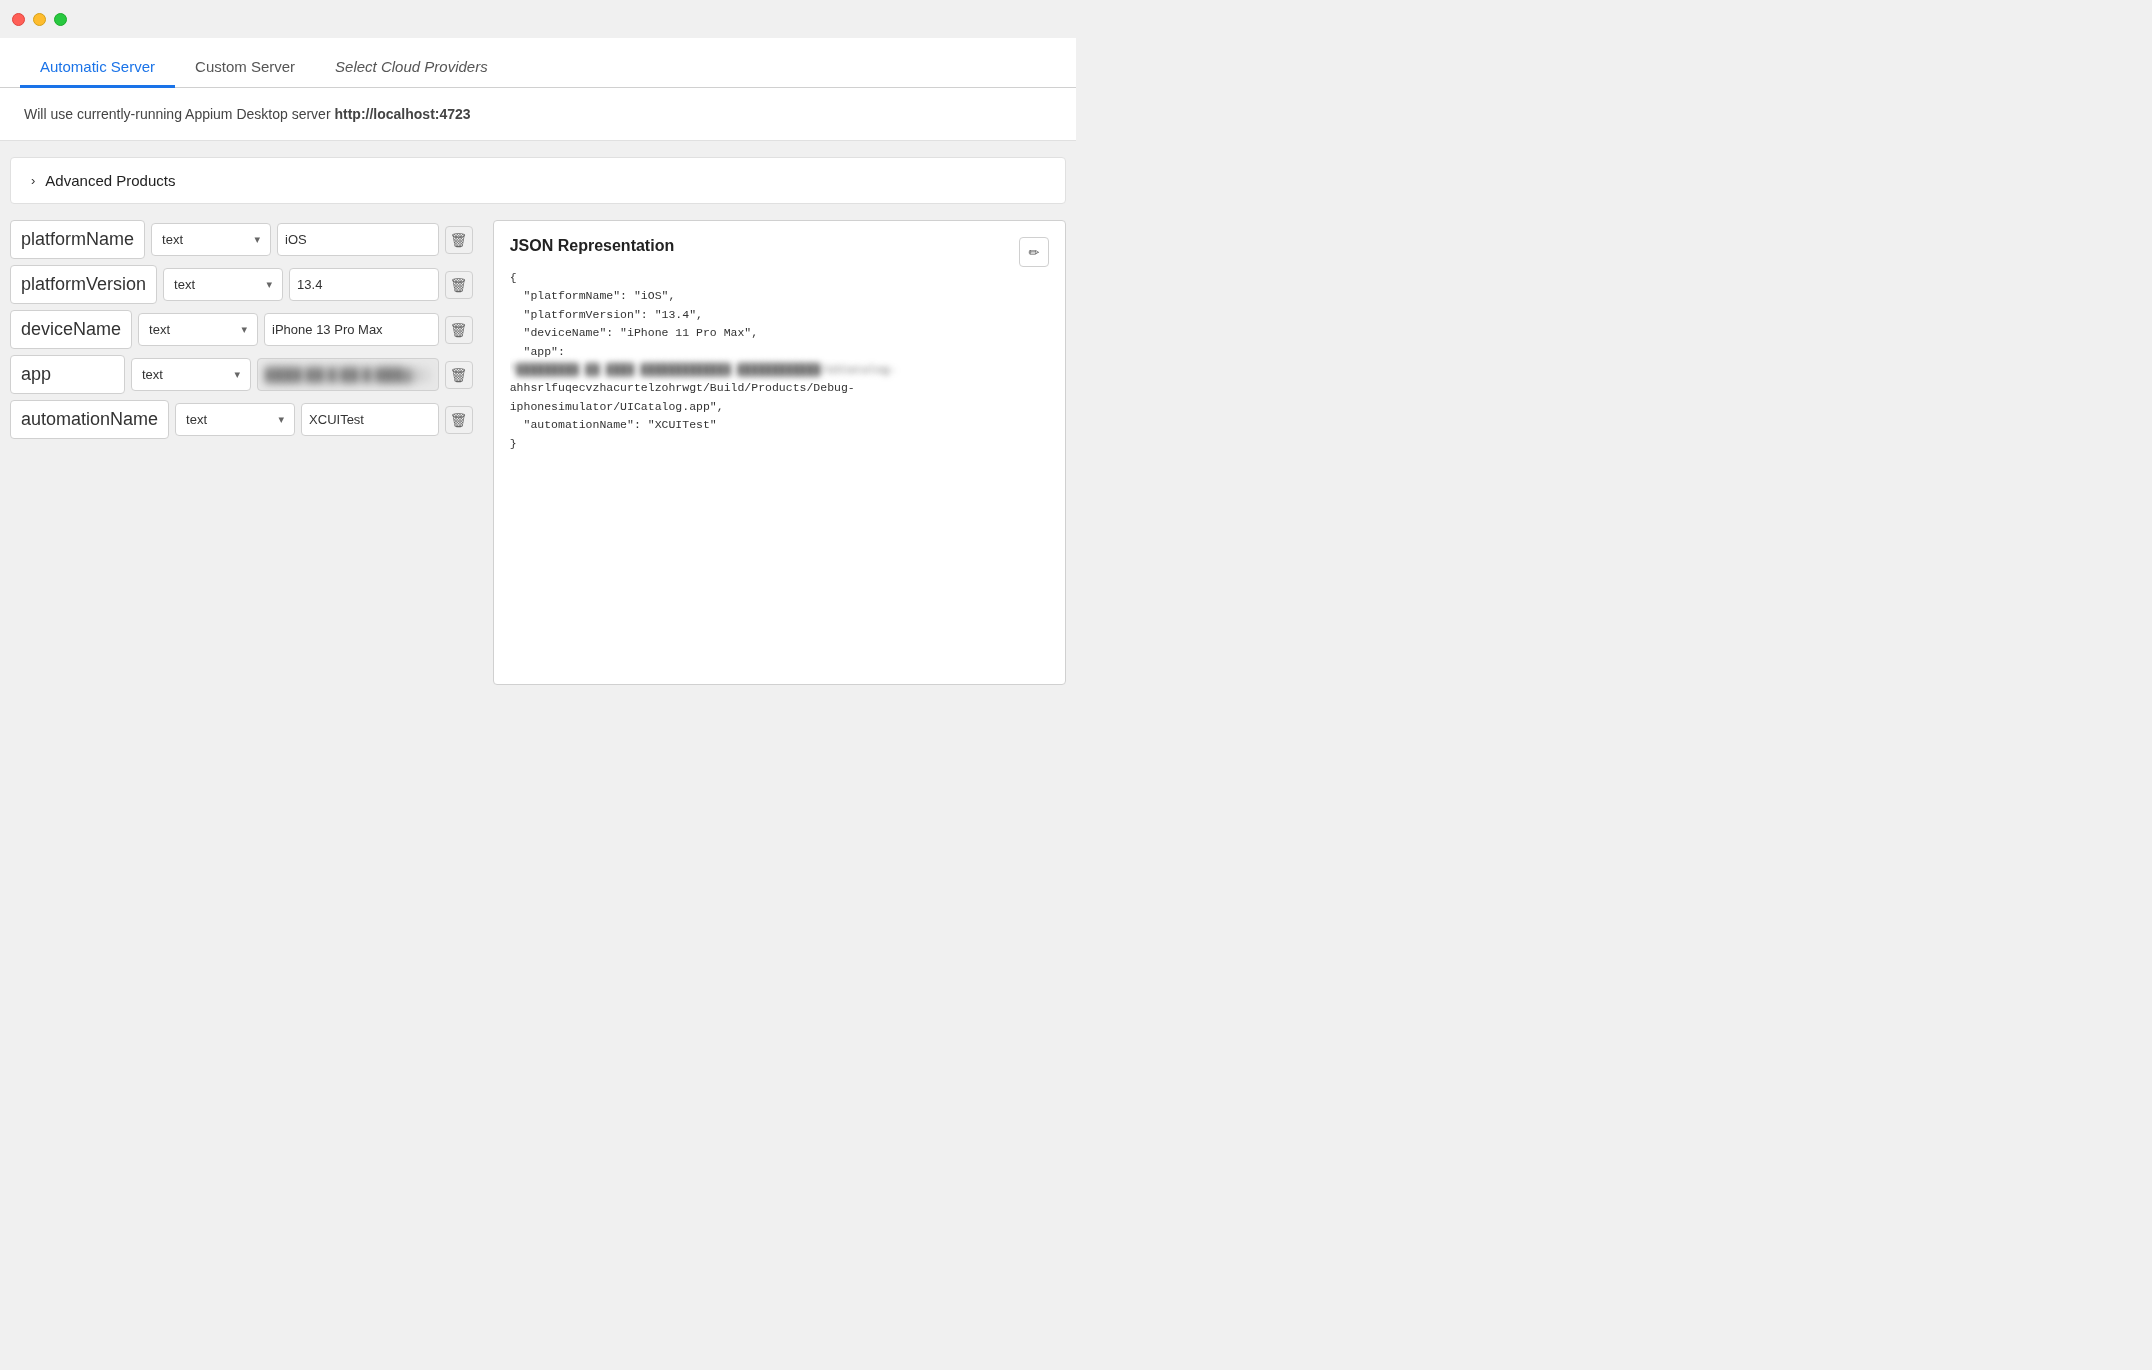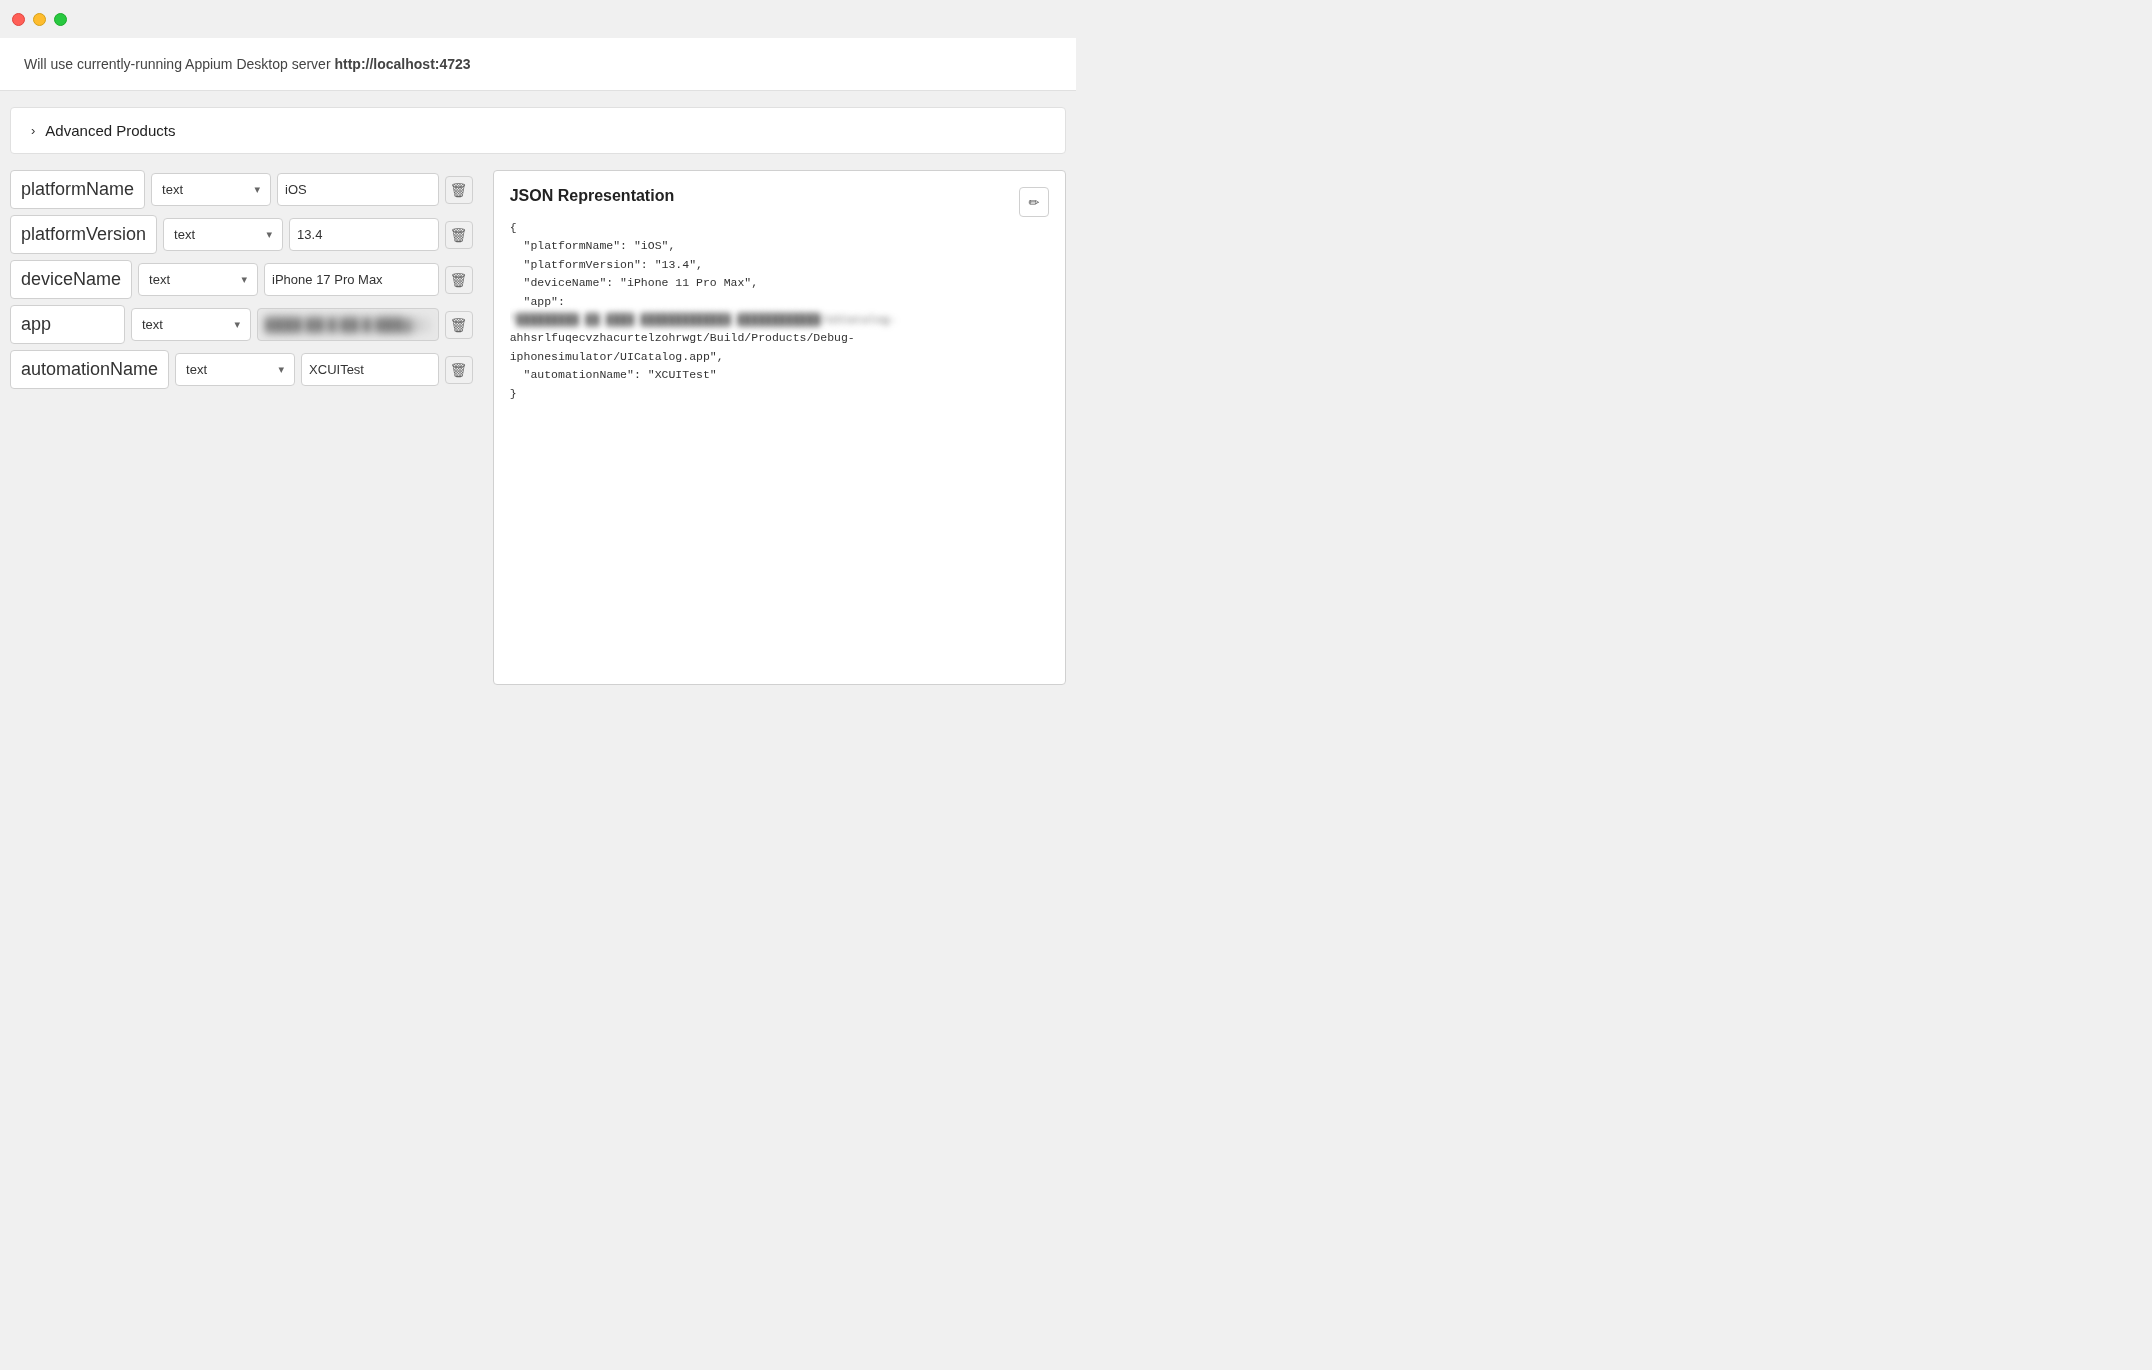--- a/index.html
+++ b/index.html
@@ -291,20 +291,25 @@
 <body>
 
 <div class="title-bar">
   <span class="traffic-light tl-red"></span>
   <span class="traffic-light tl-yellow"></span>
   <span class="traffic-light tl-green"></span>
 </div>
 
 <div class="main-content">
 
+  <div class="top-tabs-bar">
+    <div class="top-tab active">Automatic Server</div>
+    <div class="top-tab">Custom Server</div>
+    <div class="top-tab italic">Select Cloud Providers</div>
+  </div>
 
   <div class="server-info-panel">
     <span>Will use currently-running Appium Desktop server </span><strong>http://localhost:4723</strong>
   </div>
 
   <div class="spacer"></div>
 
   <div class="advanced-settings-bar">
     <span class="chevron-icon">›</span>
     <span class="advanced-label">Advanced Products</span>
@@ -335,21 +340,21 @@
             </div>
             <div class="cap-value-cell">13.4</div>
             <button class="delete-btn">🗑</button>
           </div>
           <div class="cap-row">
             <div class="cap-name-cell">deviceName</div>
             <div class="cap-type-cell">
               <span>text</span>
               <span class="dropdown-arrow">▾</span>
             </div>
-            <div class="cap-value-cell">iPhone 17 Pro Max</div>
+            <div class="cap-value-cell">iPhone 13 Pro Max</div>
             <button class="delete-btn">🗑</button>
           </div>
           <div class="cap-row">
             <div class="cap-name-cell">app</div>
             <div class="cap-type-cell">
               <span>text</span>
               <span class="dropdown-arrow">▾</span>
             </div>
             <div class="cap-value-cell blurred">████ ██ █ ██ █ ███▓▒░</div>
             <button class="delete-btn">🗑</button>

